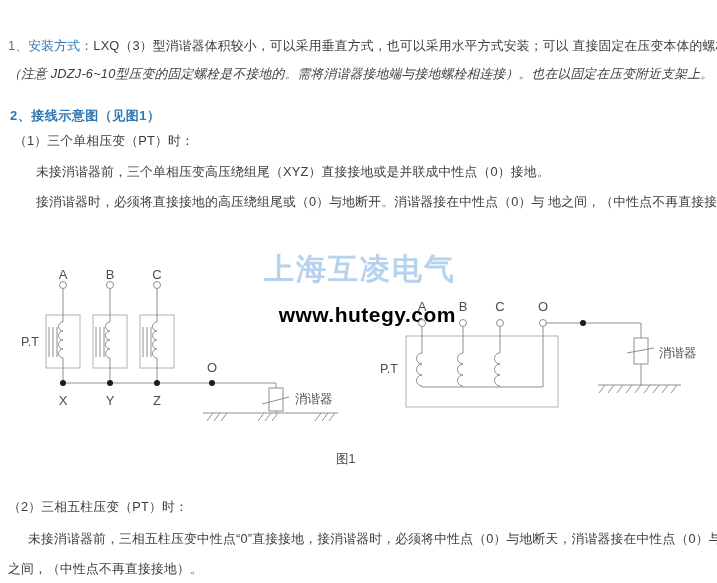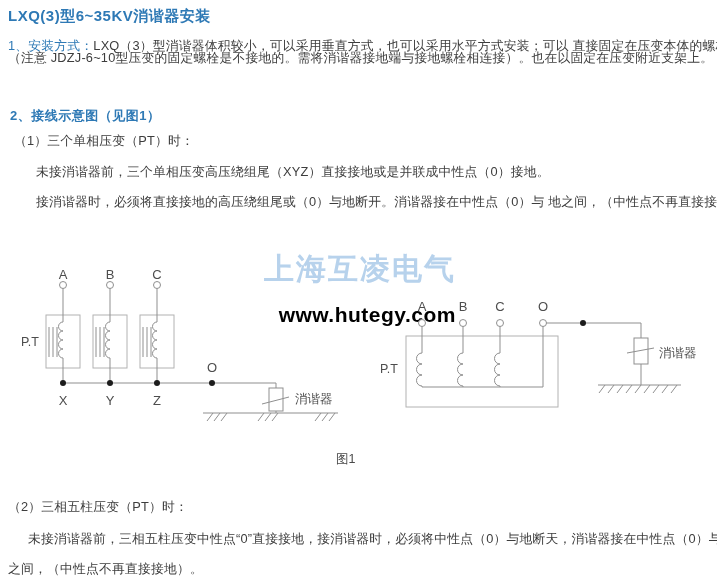--- a/index.html
+++ b/index.html
@@ -62,26 +62,25 @@
   svg .term { stroke: #8f8f8f; stroke-width: 1; fill: #ffffff; }
   svg .dot { fill: #1c1c1c; }
   svg .lbl { fill: #4d4d4d; font-family: "Liberation Sans", "DejaVu Sans", sans-serif; font-size: 13px; }
   svg .lbl-sm { fill: #4d4d4d; font-family: "Liberation Sans", "DejaVu Sans", sans-serif; font-size: 12.5px; }
 </style>
 </head>
 <body>
 
 <div class="page">
 
-  <div class="abs doc-title">LXQ(3)型6~35KV消谐器安装</div>
 
   <div class="abs bodyline" style="left:8px; top:38px;">
     <span class="blue-label">1、安装方式：</span><span>LXQ（3）型消谐器体积较小，可以采用垂直方式，也可以采用水平方式安装；可以 直接固定在压变本体的螺杆上</span>
   </div>
-  <div class="abs bodyline" style="left:8px; top:50px;">（注意 JDZJ-6~10型压变的固定螺栓是不接地的。需将消谐器接地端与接地螺栓相连接）。也在以固定在压变附近支架上。</div>
+  <div class="abs bodyline" style="left:8px; top:66px;font-style:italic;">（注意 JDZJ-6~10型压变的固定螺栓是不接地的。需将消谐器接地端与接地螺栓相连接）。也在以固定在压变附近支架上。</div>
 
   <div class="abs blue-heading" style="left:10px; top:107px;font-weight:bold;">2、接线示意图（见图1）</div>
 
   <div class="abs bodyline" style="left:14px; top:133px;">（1）三个单相压变（PT）时：</div>
   <div class="abs bodyline" style="left:36px; top:164px;">未接消谐器前，三个单相压变高压绕组尾（XYZ）直接接地或是并联成中性点（0）接地。</div>
   <div class="abs bodyline" style="left:36px; top:194px;">接消谐器时，必须将直接接地的高压绕组尾或（0）与地断开。消谐器接在中性点（0）与 地之间，（中性点不再直接接地）。</div>
 
   <div class="abs watermark">
     <div class="wm1">上海互凌电气</div>
     <div class="wm2">www.hutegy.com</div>

